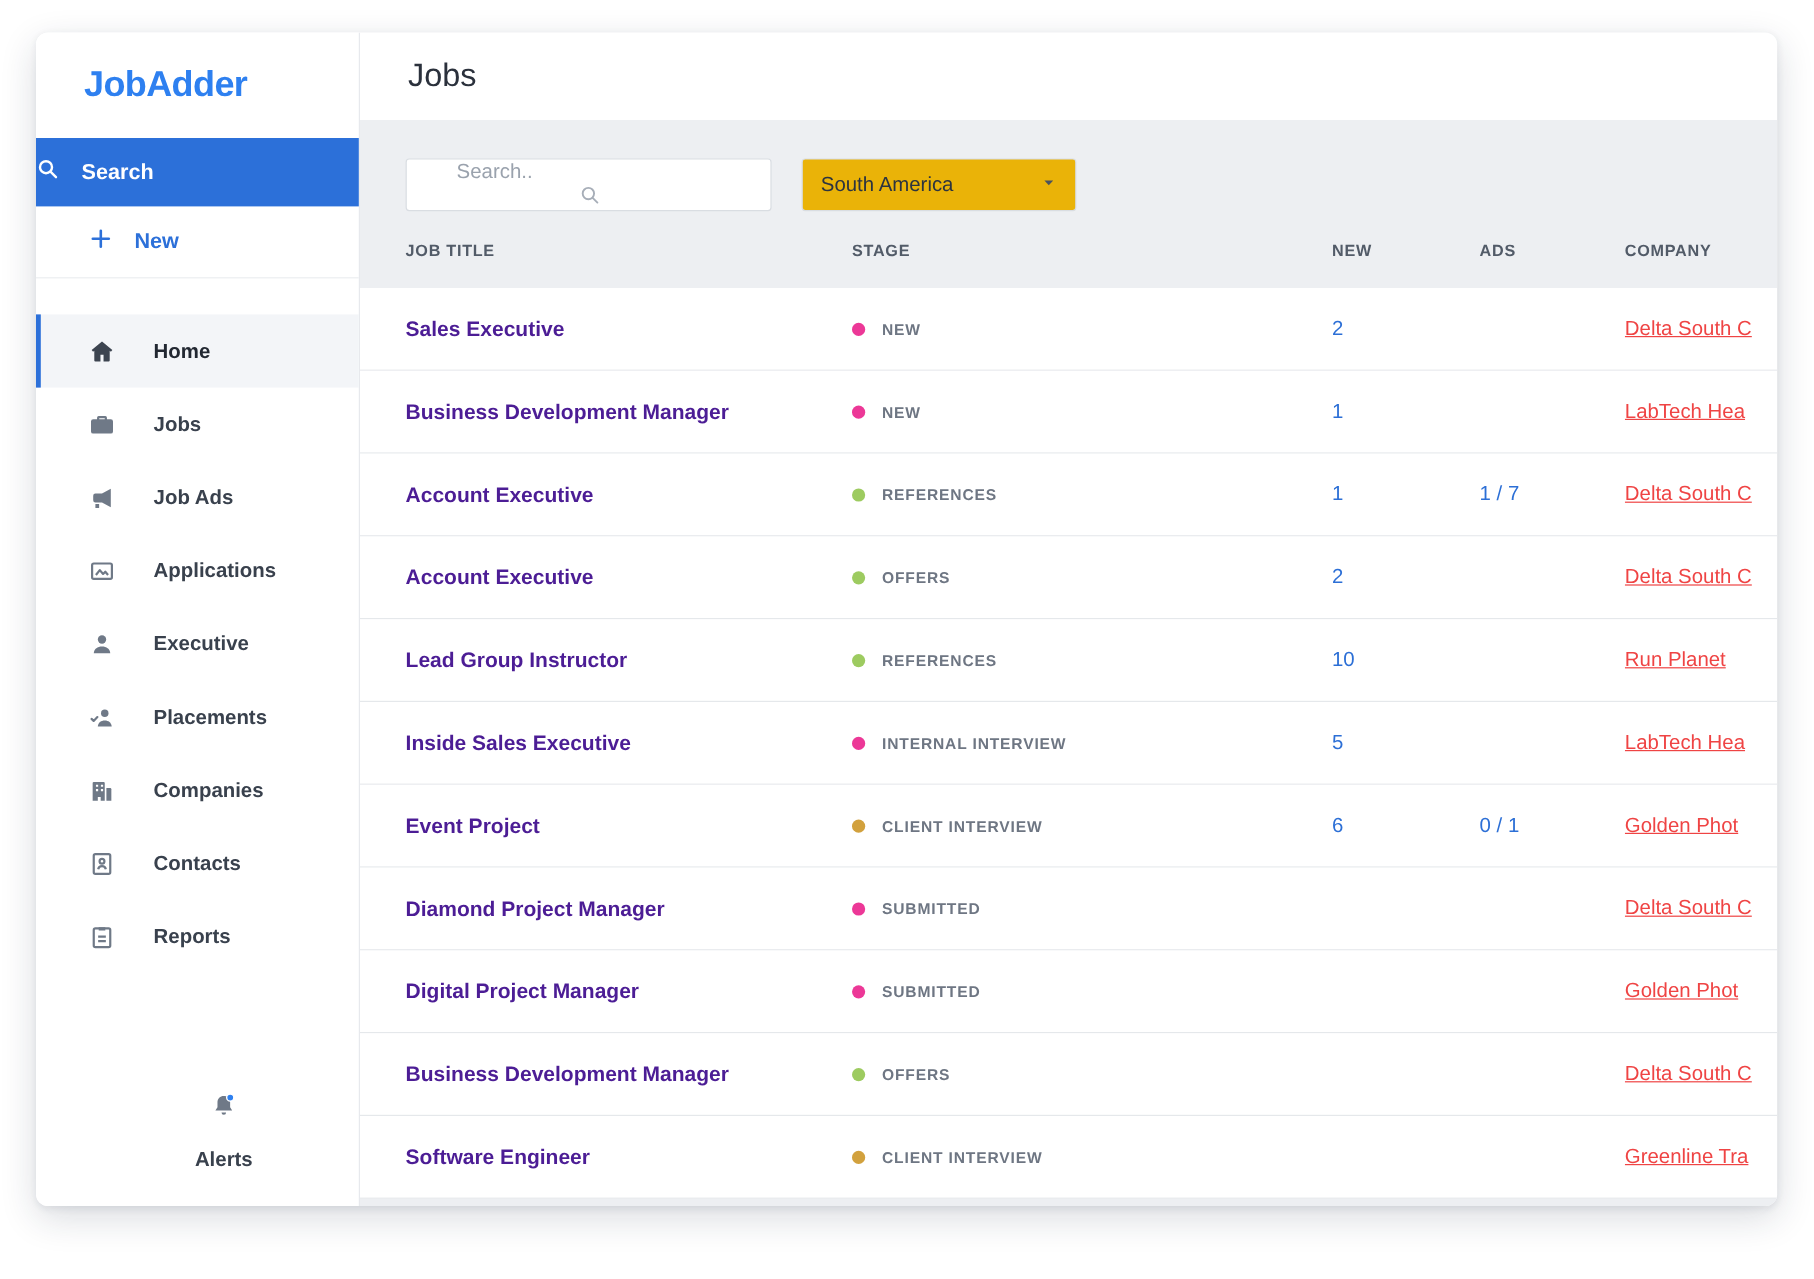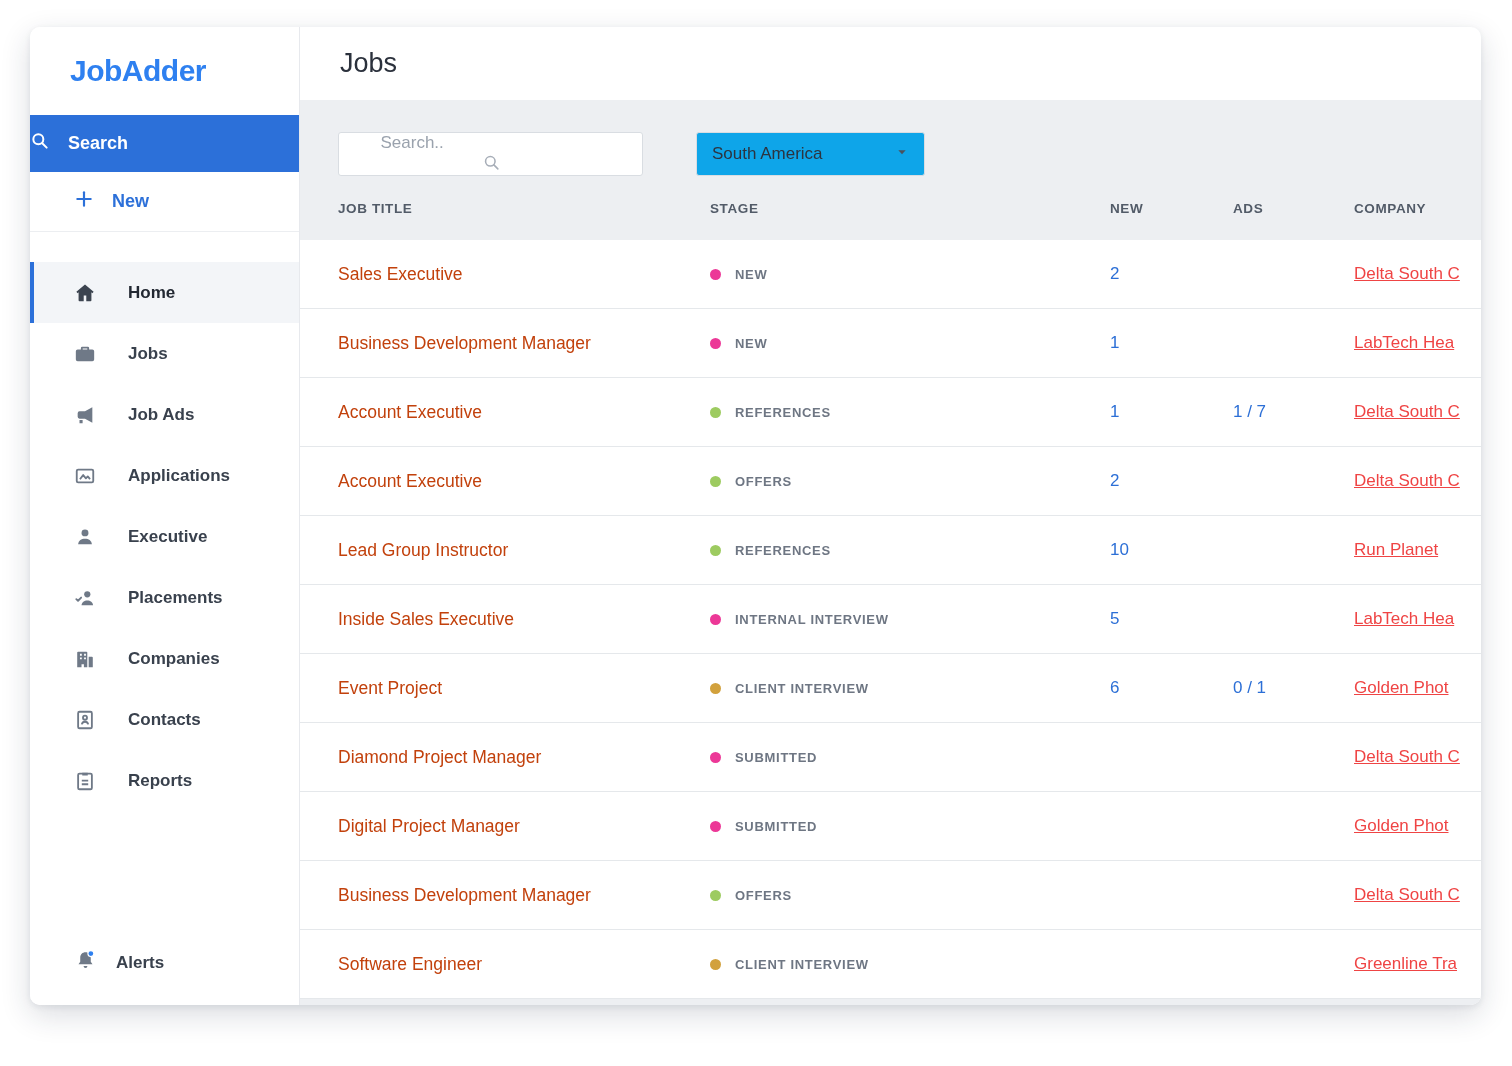--- a/index.html
+++ b/index.html
@@ -19,43 +19,43 @@
   .side-new { height:60px; display:flex; align-items:center; gap:18px; padding-left:44px;
     font-size:18px; font-weight:700; color:#2c70d9; border-bottom:1px solid #eceef1; cursor:pointer; }
   .nav { padding-top:30px; display:flex; flex-direction:column; }
   .nav-item { height:61px; display:flex; align-items:center; gap:32px; padding-left:44px;
     font-size:17px; font-weight:600; color:#39414d; cursor:pointer; position:relative; }
   .nav-item .ic { width:22px; height:22px; display:flex; align-items:center; justify-content:center; }
   .nav-item.active { background:#f3f5f8; color:#222832; font-weight:700; }
   .nav-item.active::before { content:""; position:absolute; left:0; top:0; bottom:0;
     width:4px; background:#2c70d9; }
   .alerts { margin-top:auto; padding:0 0 28px 44px; display:flex; align-items:center;
-    gap:19px; font-size:17px; font-weight:600; color:#39414d; cursor:pointer; }
+    gap:19px; font-size:17px; font-weight:600; color:#39414d; cursor:pointer;flex-direction:column; }
 
   
   .main { flex:1; min-width:0; display:flex; flex-direction:column; background:#edeff2; }
   .main-header { height:73px; background:#fff; display:flex; align-items:center;
     padding-left:40px; font-size:27px; font-weight:400; color:#2b313c; flex-shrink:0; }
   .content { flex:1; overflow:hidden; display:flex; flex-direction:column; }
 
   .filters { display:flex; gap:25px; margin:32px 0 0 38px; }
   .search-box { width:305px; height:44px; background:#fff; border:1px solid #d9dde2;
     border-radius:3px; display:flex; align-items:center; padding:0 12px 0 13px;flex-direction:column; }
   .search-box input { border:none; outline:none; flex:1; font-size:17px; color:#333a44;
     font-family:"Liberation Sans", sans-serif; background:transparent; }
   .search-box input::placeholder { color:#9aa2ad; }
-  .region-select { width:229px; height:44px; background:#0ea5e9; border:1px solid #d9dde2;
+  .region-select { width:229px; height:44px; background:#eab308; border:1px solid #d9dde2;
     border-radius:3px; display:flex; align-items:center; justify-content:space-between;
-    padding:0 14px 0 15px; font-size:17px; color:#2c3440; cursor:pointer;margin-left:28px; }
+    padding:0 14px 0 15px; font-size:17px; color:#2c3440; cursor:pointer; }
 
   .t-grid { display:grid; grid-template-columns:372px 400px 123px 121px minmax(0,1fr);
     align-items:center; padding-left:38px; }
   .t-head { height:64px; font-size:13.5px; font-weight:700; color:#525b68; letter-spacing:.6px; }
   .t-row { height:69px; background:#fff; border-bottom:1px solid #e5e8eb; cursor:pointer; }
-  .cell.title { font-size:17.5px; color:#c2410c; }
+  .cell.title { font-size:17.5px; color:#4c1d95;font-weight:bold; }
   .cell.stage { display:flex; align-items:center; }
   .dot { width:11px; height:11px; border-radius:50%; margin-right:14px; flex-shrink:0; }
   .stage-label { font-size:13px; font-weight:700; color:#6e7683; letter-spacing:.7px; }
   a.num { font-size:17px; color:#2c6fd6; text-decoration:none; }
   .cell.company { font-size:17px; color:#ef4444; white-space:nowrap; overflow:hidden;text-decoration:underline; }
 </style>
 </head>
 <body>
 
 <div class="card">

